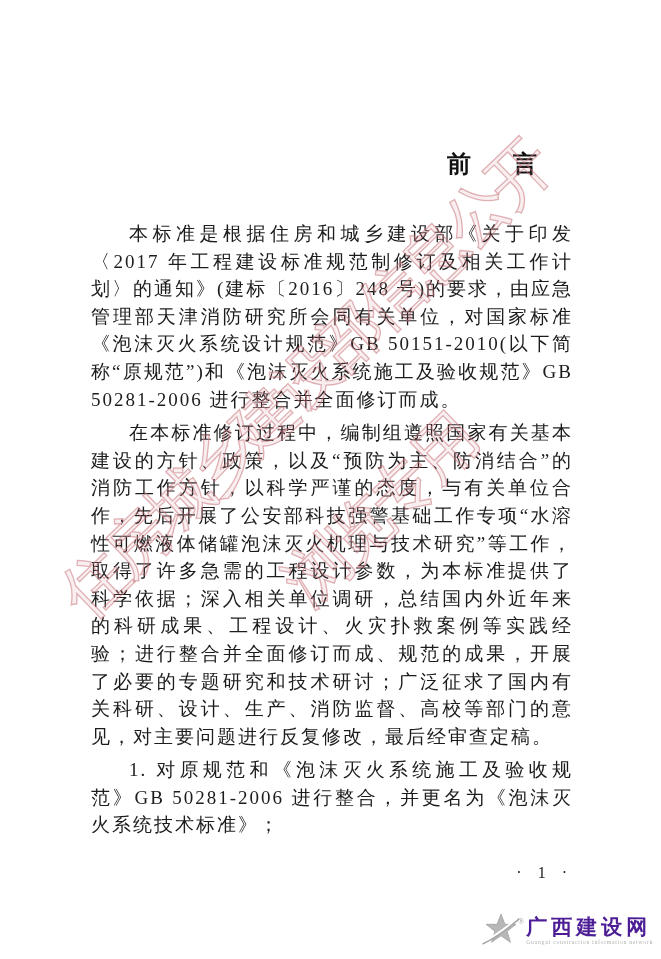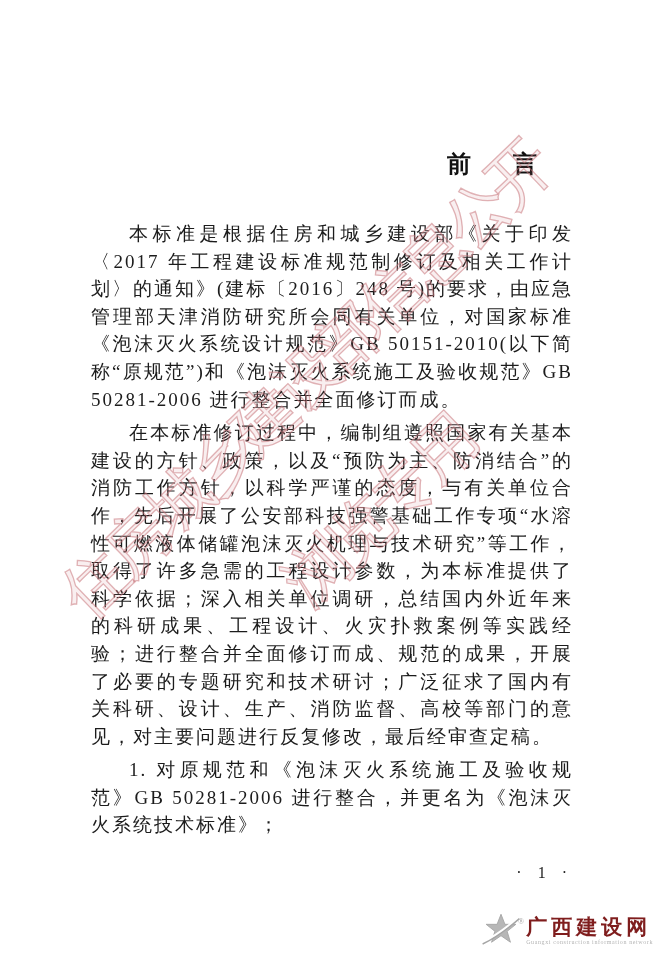--- a/index.html
+++ b/index.html
@@ -73,21 +73,21 @@
     font-size: 8px;
     color: #a8a8a8;
     align-self: flex-start;
     margin: 8px 2px 0 -4px;
   }
   .logo .name-col { display: flex; flex-direction: column; }
   .site-name {
     font-size: 21px;
     font-weight: bold;
     letter-spacing: 4px;
-    color: #7f1d1d;
+    color: #4c1d95;
     line-height: 22px;
   }
   .tagline {
     font-size: 6px;
     letter-spacing: 0.6px;
     color: #b4b4b4;
     margin-top: 1px;
   }
 </style>
 </head>

